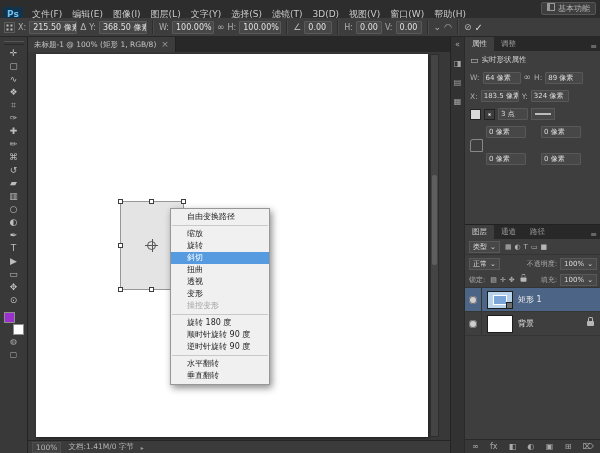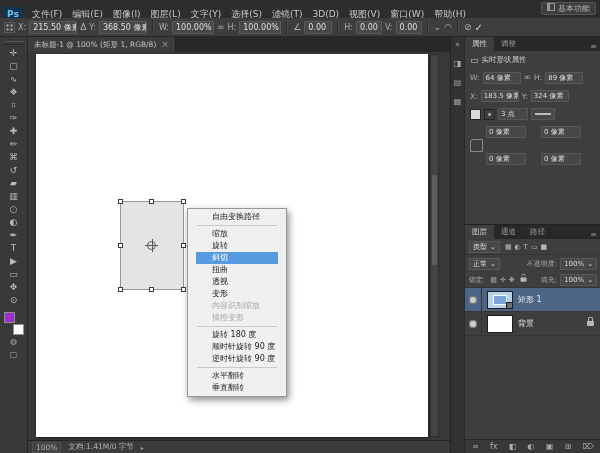--- a/index.html
+++ b/index.html
@@ -50,21 +50,21 @@
 .shape-box{position:absolute;left:84px;top:147px;width:64px;height:89px;background:#e4e4e4;border:1px solid #979797}
 .handle{position:absolute;width:5px;height:5px;background:#fff;border:1px solid #3c3c3c}
 .h-nw{left:-3px;top:-3px}.h-n{left:50%;margin-left:-3px;top:-3px}.h-ne{right:-3px;top:-3px}
 .h-w{left:-3px;top:50%;margin-top:-3px}.h-e{right:-3px;top:50%;margin-top:-3px}
 .h-sw{left:-3px;bottom:-3px}.h-s{left:50%;margin-left:-3px;bottom:-3px}.h-se{right:-3px;bottom:-3px}
 .center-pt{position:absolute;left:50%;top:50%;width:9px;height:9px;margin:-5px 0 0 -5px;border:1px solid #565656;border-radius:50%}
 .center-pt::before{content:"";position:absolute;left:-3px;right:-3px;top:50%;height:1px;background:#565656}
 .center-pt::after{content:"";position:absolute;top:-3px;bottom:-3px;left:50%;width:1px;background:#565656}
 
 
-.context-menu{position:absolute;left:187px;top:208px;width:100px;background:#f0f0f0;border:1px solid #979797;box-shadow:2px 3px 7px rgba(0,0,0,.45);padding:2px 8px;z-index:60}
+.context-menu{position:absolute;left:170px;top:208px;width:100px;background:#f0f0f0;border:1px solid #979797;box-shadow:2px 3px 7px rgba(0,0,0,.45);padding:2px 0;z-index:60}
 .cm-item{height:12px;line-height:12px;font-size:8px;color:#1d1d1d;padding-left:16px;white-space:nowrap;overflow:hidden}
 .cm-item.highlighted{background:#569ae0;color:#fff}
 .cm-item.highlighted span{color:#fff}
 .cm-item.disabled span{color:#a6a6a6}
 .cm-item.separator{height:1px;background:#c9c9c9;margin:2px 1px;padding:0}
 
 
 .right-panels{position:absolute;left:450px;top:37px;width:150px;height:416px;background:#323232;border-left:1px solid #232323;z-index:4}
 .dock-strip{position:absolute;left:0;top:0;width:14px;height:416px;border-right:1px solid #2a2a2a;display:flex;flex-direction:column;align-items:center;padding-top:3px;gap:9px}
 .dock-icon{font-size:8px;color:#a8a8a8;line-height:10px}
@@ -302,23 +302,20 @@
       <div class="cm-item">
         <span>扭曲</span>
       </div>
       <div class="cm-item">
         <span>透视</span>
       </div>
       <div class="cm-item">
         <span>变形</span>
       </div>
       <div class="cm-item disabled">
-        <span>内容识别缩放</span>
-      </div>
-      <div class="cm-item disabled">
         <span>操控变形</span>
       </div>
       <div class="cm-item separator">
         
       </div>
       <div class="cm-item">
         <span>旋转 180 度</span>
       </div>
       <div class="cm-item">
         <span>顺时针旋转 90 度</span>

